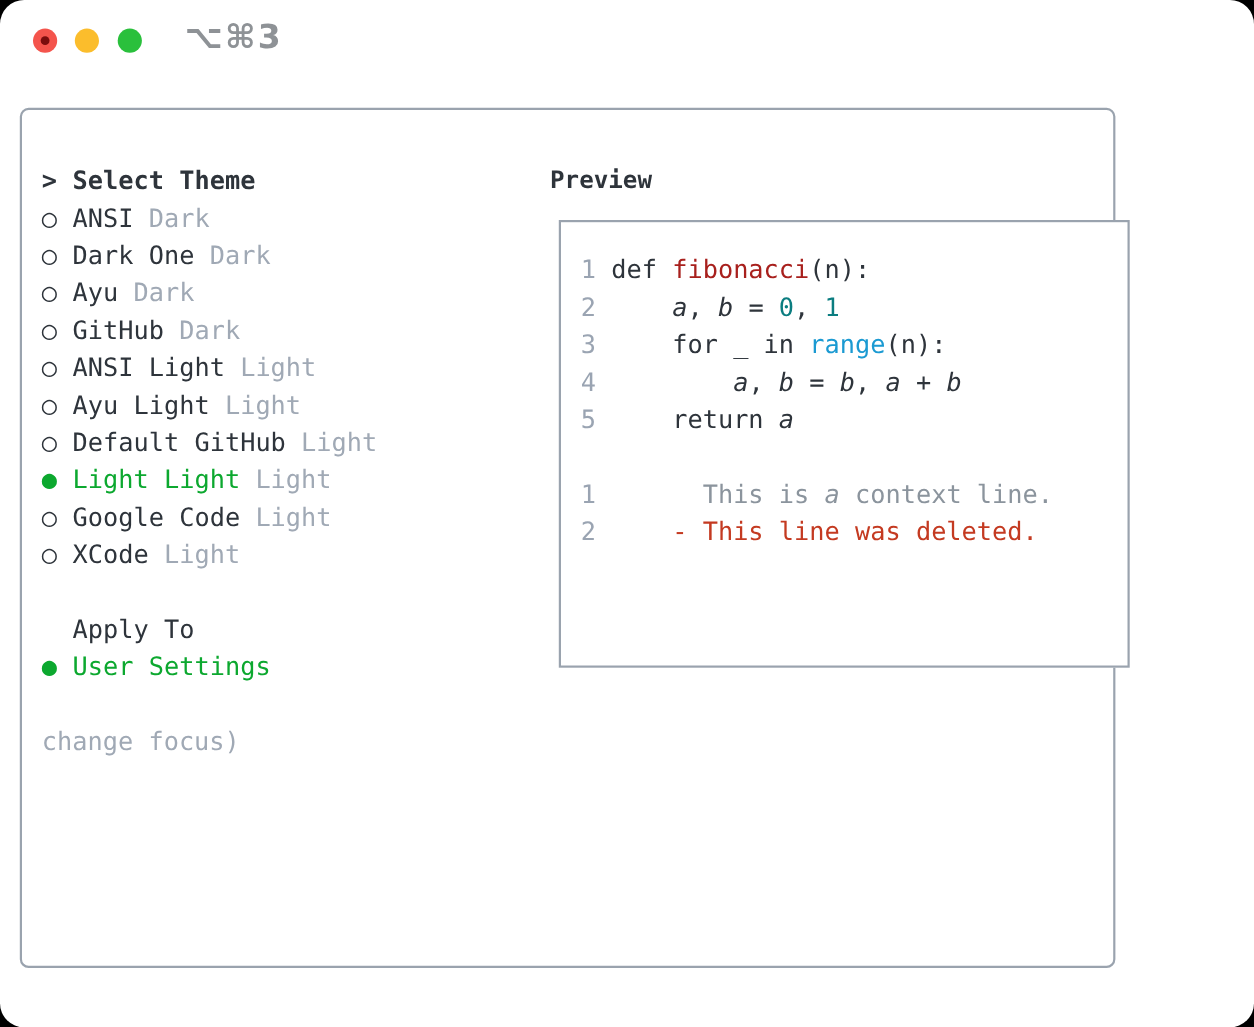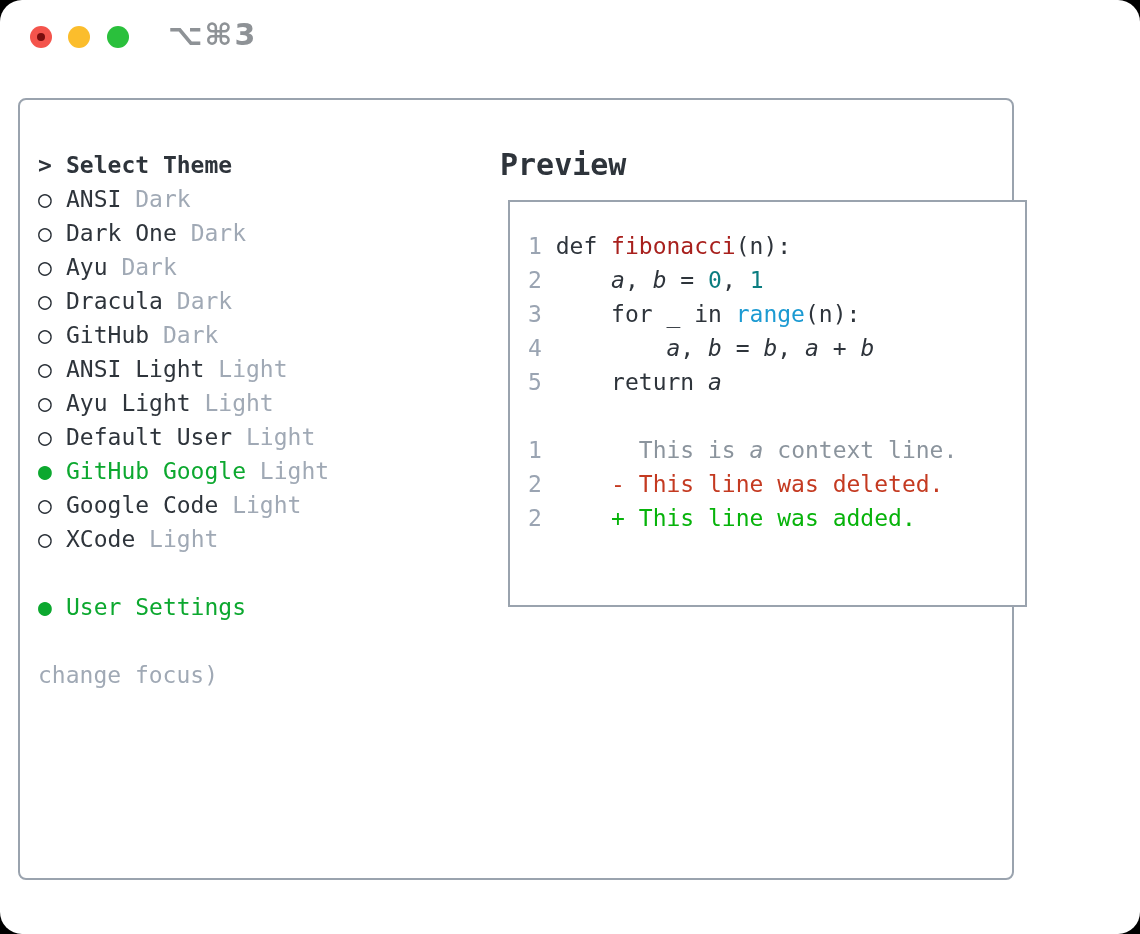--- a/index.html
+++ b/index.html
@@ -56,21 +56,21 @@
   .row { height: 34px; white-space: pre; }
   .spacer { height: 34px; }
   .marker { display: inline-block; width: 28px; }
   .header-row { font-weight: bold; }
   .badge { color: var(--muted-gray); margin-left: 1ch; }
   .sel { color: var(--accent-green); }
   .help { color: var(--muted-gray); }
   
   .preview-header {
     position: absolute; left: 480px; top: 48px;
-    font-size: 30px; line-height: 34px; font-weight: bold;
+    font-size: 22px; line-height: 34px; font-weight: bold;
     color: var(--text-dark);
   }
   .preview-box {
     position: absolute; left: 488px; top: 100px;
     width: 519px; height: 407px;
     border: 2px solid var(--border-gray);
     background: #fff;
     padding: 27px 0 0 18px;
     overflow: hidden;
   }
@@ -102,32 +102,32 @@
 
   <div class="panel">
 
     <div class="left-col">
       <div class="row header-row"><span class="marker">&gt;</span><span>Select Theme</span></div>
 
       <div id="theme-list">
           <div class="row theme-row"><span class="marker">○</span><span class="name">ANSI</span><span class="badge">Dark</span></div>
           <div class="row theme-row"><span class="marker">○</span><span class="name">Dark One</span><span class="badge">Dark</span></div>
           <div class="row theme-row"><span class="marker">○</span><span class="name">Ayu</span><span class="badge">Dark</span></div>
-          <div class="row theme-row"><span class="marker">○</span><span class="name">Dracula</span><span class="badge">Dark</span></div>
           <div class="row theme-row"><span class="marker">○</span><span class="name">GitHub</span><span class="badge">Dark</span></div>
           <div class="row theme-row"><span class="marker">○</span><span class="name">ANSI Light</span><span class="badge">Light</span></div>
           <div class="row theme-row"><span class="marker">○</span><span class="name">Ayu Light</span><span class="badge">Light</span></div>
-          <div class="row theme-row"><span class="marker">○</span><span class="name">Default User</span><span class="badge">Light</span></div>
-          <div class="row theme-row"><span class="marker sel">●</span><span class="name sel">GitHub Google</span><span class="badge">Light</span></div>
+          <div class="row theme-row"><span class="marker">○</span><span class="name">Default GitHub</span><span class="badge">Light</span></div>
+          <div class="row theme-row"><span class="marker sel">●</span><span class="name sel">Light Light</span><span class="badge">Light</span></div>
           <div class="row theme-row"><span class="marker">○</span><span class="name">Google Code</span><span class="badge">Light</span></div>
           <div class="row theme-row"><span class="marker">○</span><span class="name">XCode</span><span class="badge">Light</span></div>
         </div>
 
       <div class="spacer"></div>
 
+      <div class="row"><span class="marker"></span><span>Apply To</span></div>
 
       <div id="apply-list">
           <div class="row apply-row"><span class="marker sel">●</span><span class="sel">User Settings</span></div>
         </div>
 
       <div class="spacer"></div>
 
       <div class="row help">change focus)</div>
     </div>
 
@@ -136,18 +136,17 @@
     <div class="preview-box">
       <div id="code">
           <div class="code-line"><span class="lineno">1</span><span class="seg p">def </span><span class="seg fn">fibonacci</span><span class="seg p">(n):</span></div>
           <div class="code-line"><span class="lineno">2</span><span class="seg p">    </span><span class="seg var">a</span><span class="seg p">, </span><span class="seg var">b</span><span class="seg p"> = </span><span class="seg num">0</span><span class="seg p">, </span><span class="seg num">1</span></div>
           <div class="code-line"><span class="lineno">3</span><span class="seg p">    for _ in </span><span class="seg bi">range</span><span class="seg p">(n):</span></div>
           <div class="code-line"><span class="lineno">4</span><span class="seg p">        </span><span class="seg var">a</span><span class="seg p">, </span><span class="seg var">b</span><span class="seg p"> = </span><span class="seg var">b</span><span class="seg p">, </span><span class="seg var">a</span><span class="seg p"> + </span><span class="seg var">b</span></div>
           <div class="code-line"><span class="lineno">5</span><span class="seg p">    return </span><span class="seg var">a</span></div>
           <div class="code-line"><span class="lineno"></span></div>
           <div class="code-line"><span class="lineno">1</span><span class="seg ctx">      This is </span><span class="seg cvar">a</span><span class="seg ctx"> context line.</span></div>
           <div class="code-line"><span class="lineno">2</span><span class="seg del">    - This line was deleted.</span></div>
-          <div class="code-line"><span class="lineno">2</span><span class="seg add">    + This line was added.</span></div>
         </div>
     </div>
 
   </div>
 </div>
 
 </body></html>

